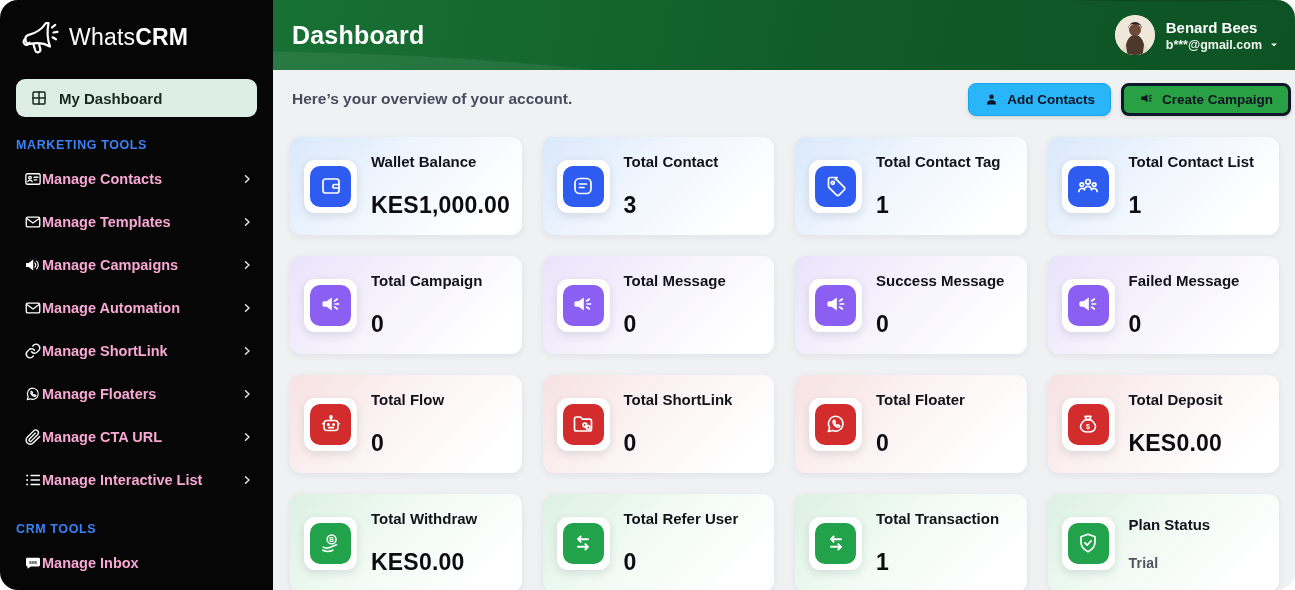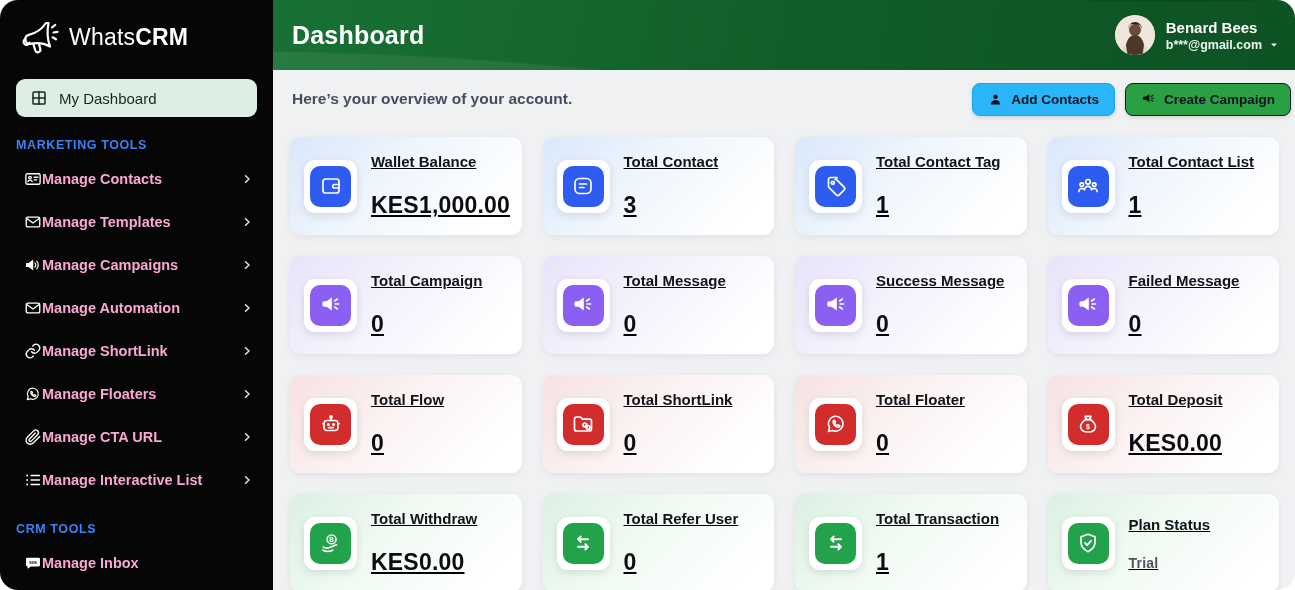--- a/index.html
+++ b/index.html
@@ -5,21 +5,21 @@
   * { margin:0; padding:0; box-sizing:border-box; }
   html,body { width:1295px; height:590px; background:#fff; font-family:"Liberation Sans", sans-serif; }
   .window { width:1295px; height:590px; border-radius:18px; overflow:hidden; display:flex; background:#eff1f3; }
 
   
   .sidebar { width:273px; min-width:273px; background:#060606; color:#fff; display:flex; flex-direction:column; }
   .logo { display:flex; align-items:center; gap:9px; padding:17px 20px 14px 20px; }
   .logo .logo-icon { width:40px; height:40px; display:flex; align-items:center; justify-content:center; }
   .logo .brand-text { font-size:23px; color:#fff; letter-spacing:.2px; }
   .logo .brand-text b { font-weight:800; }
-  .dash-btn { margin:8px 16px 0 16px; height:38px; background:#ddeee4; border-radius:9px; display:flex; align-items:center; gap:11px; padding:0 14px; color:#17281d; font-size:15px; font-weight:400; cursor:pointer; }
+  .dash-btn { margin:8px 16px 0 16px; height:38px; background:#ddeee4; border-radius:9px; display:flex; align-items:center; gap:11px; padding:0 14px; color:#17281d; font-size:15px; font-weight:700; cursor:pointer; }
   .dash-btn .icon { width:18px; height:18px; display:flex; }
   .section-label { margin:21px 16px 5px 16px; color:#3b82f6; font-size:12.5px; font-weight:600; letter-spacing:.6px; }
   .nav-item { height:43px; display:flex; align-items:center; gap:0; padding:0 20px 0 24px; color:#f9a8d4; font-size:14.5px; font-weight:600; cursor:pointer; }
   .nav-item .icon { width:18px; height:18px; display:flex; flex:none; }
   .nav-item .chev { margin-left:auto; width:12px; height:12px; display:flex; }
 
   
   .main { flex:1; display:flex; flex-direction:column; min-width:0; }
   .topbar { height:70px; min-height:70px; position:relative; display:flex; align-items:center; justify-content:space-between; padding:0 16px 0 19px;
     background:
@@ -34,25 +34,25 @@
   .user-name { color:#fff; font-size:15px; font-weight:800; }
   .user-email { color:#eef5ef; font-size:12.5px; font-weight:600; display:flex; align-items:center; gap:7px; }
   .caret { width:10px; height:10px; display:flex; }
 
   .subbar { height:58px; min-height:58px; display:flex; align-items:center; justify-content:space-between; padding:0 4px 0 19px; }
   .overview-text { color:#474d5f; font-size:15.5px; font-weight:600; }
   .action-buttons { display:flex; gap:10px; }
   .btn { height:33px; border-radius:8px; display:flex; align-items:center; gap:8px; padding:0 15px; font-size:13.5px; font-weight:800; color:#0d1320; border:0; cursor:pointer; font-family:inherit; box-shadow:0 2px 4px rgba(0,0,0,.12); }
   .btn .icon { width:15px; height:15px; display:flex; }
   .btn-cyan { background:#29b5f8; border:1px solid #14a5ec; }
-  .btn-green { background:#2aa044; border:1px solid #0f172a; }
+  .btn-green { background:#2aa044; border:3px solid #0f172a; }
 
   
   .cards { padding:9px 16px 0 17px; display:grid; grid-template-columns:repeat(4, 1fr); gap:21px; }
-  .card { height:98px; border-radius:11px; display:flex; align-items:center; padding:0 10px 0 14px; box-shadow:0 2px 7px rgba(25,35,55,.07); cursor:default;text-decoration:underline; }
+  .card { height:98px; border-radius:11px; display:flex; align-items:center; padding:0 10px 0 14px; box-shadow:0 2px 7px rgba(25,35,55,.07); cursor:default; }
   .card.blue   { background:linear-gradient(135deg,#d9e8fb 0%,#eef5fd 40%,#ffffff 85%); }
   .card.purple { background:linear-gradient(135deg,#e9e3fa 0%,#f4f1fc 40%,#ffffff 85%); }
   .card.red    { background:linear-gradient(135deg,#f7e2e2 0%,#fbf1f1 40%,#ffffff 85%); }
   .card.green  { background:linear-gradient(135deg,#dcf0e2 0%,#effaf2 40%,#ffffff 85%); }
   .iconbox-outer { width:53px; height:53px; background:#fff; border-radius:11px; box-shadow:0 3px 9px rgba(20,30,50,.12); display:flex; align-items:center; justify-content:center; flex:none; }
   .iconbox { width:41px; height:41px; border-radius:10px; display:flex; align-items:center; justify-content:center; }
   .iconbox .icon { width:24px; height:24px; display:flex; }
   .iconbox.blue   { background:#2e5bf0; }
   .iconbox.purple { background:#8b5ff2; }
   .iconbox.red    { background:#d32c2c; }

